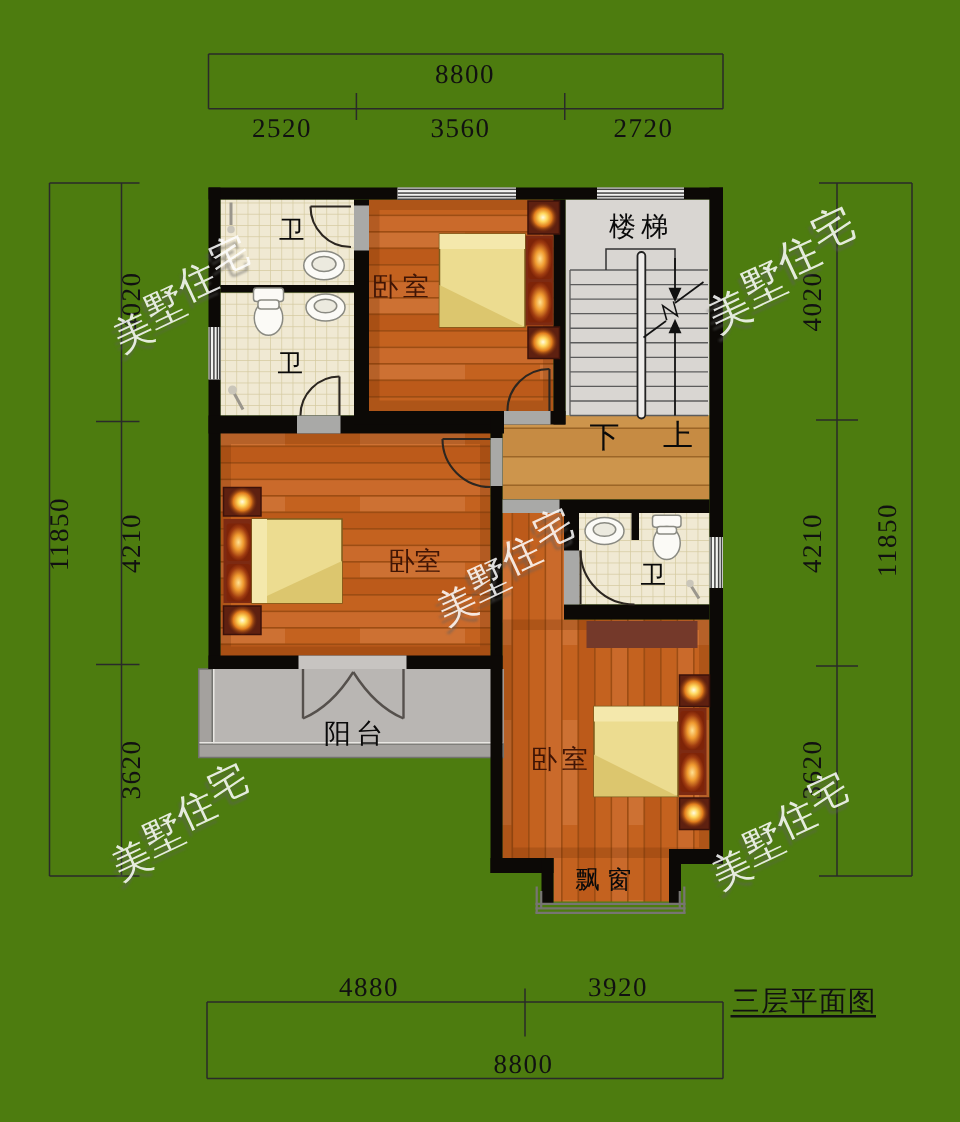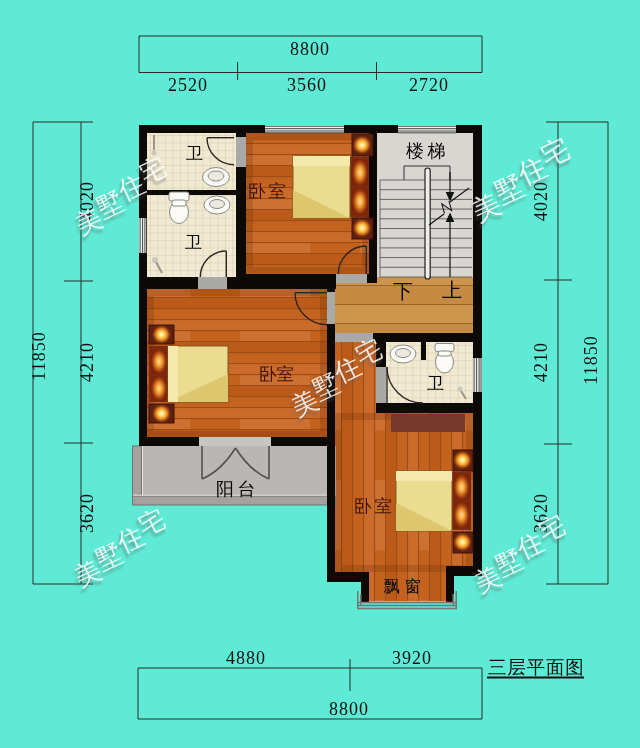--- a/index.html
+++ b/index.html
@@ -1,14 +1,14 @@
 <!DOCTYPE html>
 <html><head><meta charset="utf-8"><style>
 html,body{margin:0;padding:0;background:#d2cfca;}
-#page{position:relative;width:640px;height:748px;background:#5eead4;overflow:hidden;
+#page{position:relative;width:640px;height:748px;background:#4d7c0f;overflow:hidden;
 font-family:"Liberation Serif",serif;}
 svg{display:block}
 </style></head><body>
 <div id="page">
 <svg width="640" height="748" viewBox="0 0 640 748">
 <defs>
 
 <g id="g4e09" transform="scale(0.0009765625,-0.0009765625)">
           <path d="M962 23Q959 -13 962 -50Q895 -46 828 -46H167Q100 -46 33 -50Q36 -13 33 23Q100 20 167 20H828Q895 20 962 23ZM807 412Q803 375 807 339Q740 342 673 342H305Q238 342 171 339Q175 375 171 412Q238 408 305 408H673Q740 408 807 412ZM919 766Q915 729 919 693Q851 696 784 696H223Q156 696 88 693Q92 729 88 766Q156 762 223 762H784Q851 762 919 766Z"></path>
         </g>

